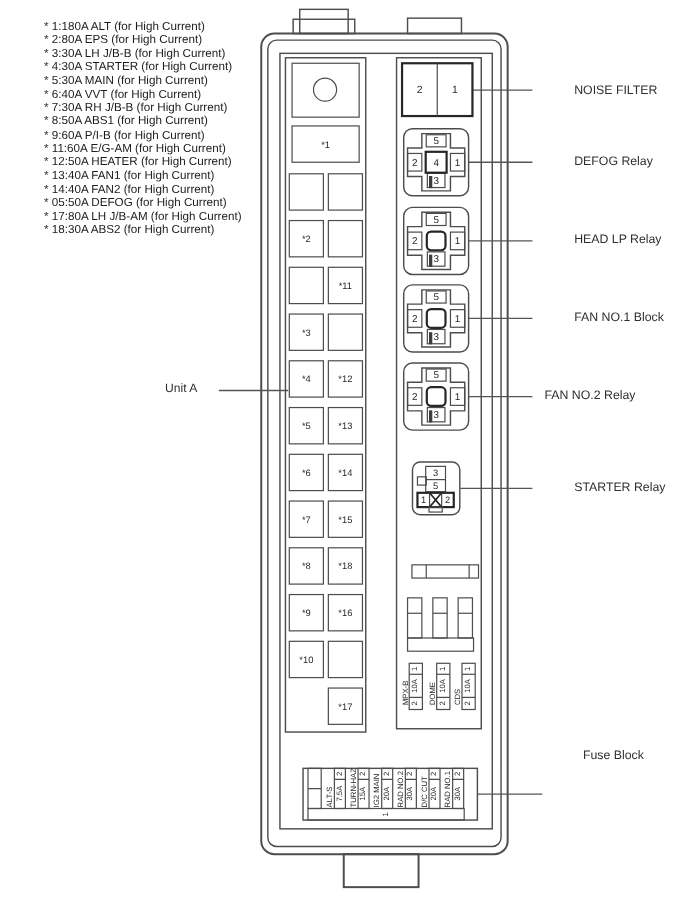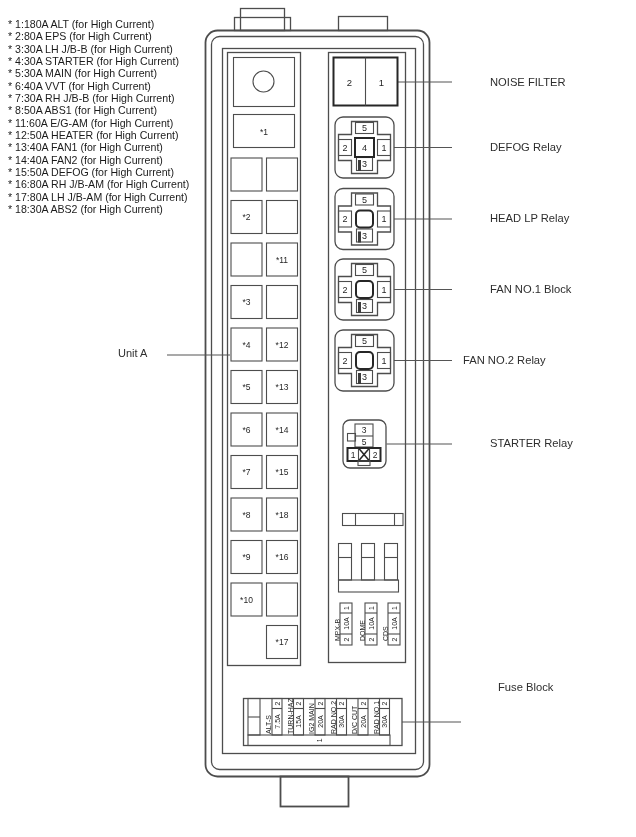--- a/index.html
+++ b/index.html
@@ -1,17 +1,17 @@
 <!DOCTYPE html>
 <html><head>
 <meta charset="utf-8">
 <style>
   html,body{margin:0;padding:0;background:#fff;}
   .canvas{position:relative;width:576px;height:837px;background:#fff;overflow:hidden;
-          font-family:"Liberation Sans",sans-serif;}
+          font-family:"Liberation Sans",sans-serif;margin-left:32px;}
   .legend{position:absolute;left:8px;top:18px;color:#1b1b1b;font-size:10.6px;
           line-height:12.35px;white-space:nowrap;}
   .side-label{position:absolute;color:#2e2e2e;font-size:11.2px;white-space:nowrap;padding-left:32px;}
   .unit-label{position:absolute;left:118px;top:347px;color:#2e2e2e;font-size:11px;}
   svg text{font-family:"Liberation Sans",sans-serif;fill:#262626;
            text-anchor:middle;dominant-baseline:central;}
   .ln{fill:none;stroke:#4d4d4d;stroke-width:1.3px;}
   .thn{fill:none;stroke:#4d4d4d;stroke-width:1.1px;}
   .thick{fill:none;stroke:#262626;stroke-width:2px;}
   .ld{stroke:#555;stroke-width:1.2px;}
@@ -25,26 +25,26 @@
 
   <div class="legend">
     <div>* 1:180A ALT (for High Current)</div>
     <div>* 2:80A EPS (for High Current)</div>
     <div>* 3:30A LH J/B-B (for High Current)</div>
     <div>* 4:30A STARTER (for High Current)</div>
     <div>* 5:30A MAIN (for High Current)</div>
     <div>* 6:40A VVT (for High Current)</div>
     <div>* 7:30A RH J/B-B (for High Current)</div>
     <div>* 8:50A ABS1 (for High Current)</div>
+    <div>* 9:60A P/I-B (for High Current)</div>
     <div>* 11:60A E/G-AM (for High Current)</div>
     <div>* 12:50A HEATER (for High Current)</div>
     <div>* 13:40A FAN1 (for High Current)</div>
     <div>* 14:40A FAN2 (for High Current)</div>
-    <div>* 15:50A DEFOG (for High Current)</div>
-    <div>* 16:80A RH J/B-AM (for High Current)</div>
+    <div>* 05:50A DEFOG (for High Current)</div>
     <div>* 17:80A LH J/B-AM (for High Current)</div>
     <div>* 18:30A ABS2 (for High Current)</div>
   </div>
 
   <div class="unit-label">Unit A</div>
   <div class="side-label" style="left:458px;top:76px">NOISE FILTER</div>
   <div class="side-label" style="left:458px;top:141px">DEFOG Relay</div>
   <div class="side-label" style="left:458px;top:212px">HEAD LP Relay</div>
   <div class="side-label" style="left:458px;top:283px">FAN NO.1 Block</div>
   <div class="side-label" style="left:431px;top:354px">FAN NO.2 Relay</div>

